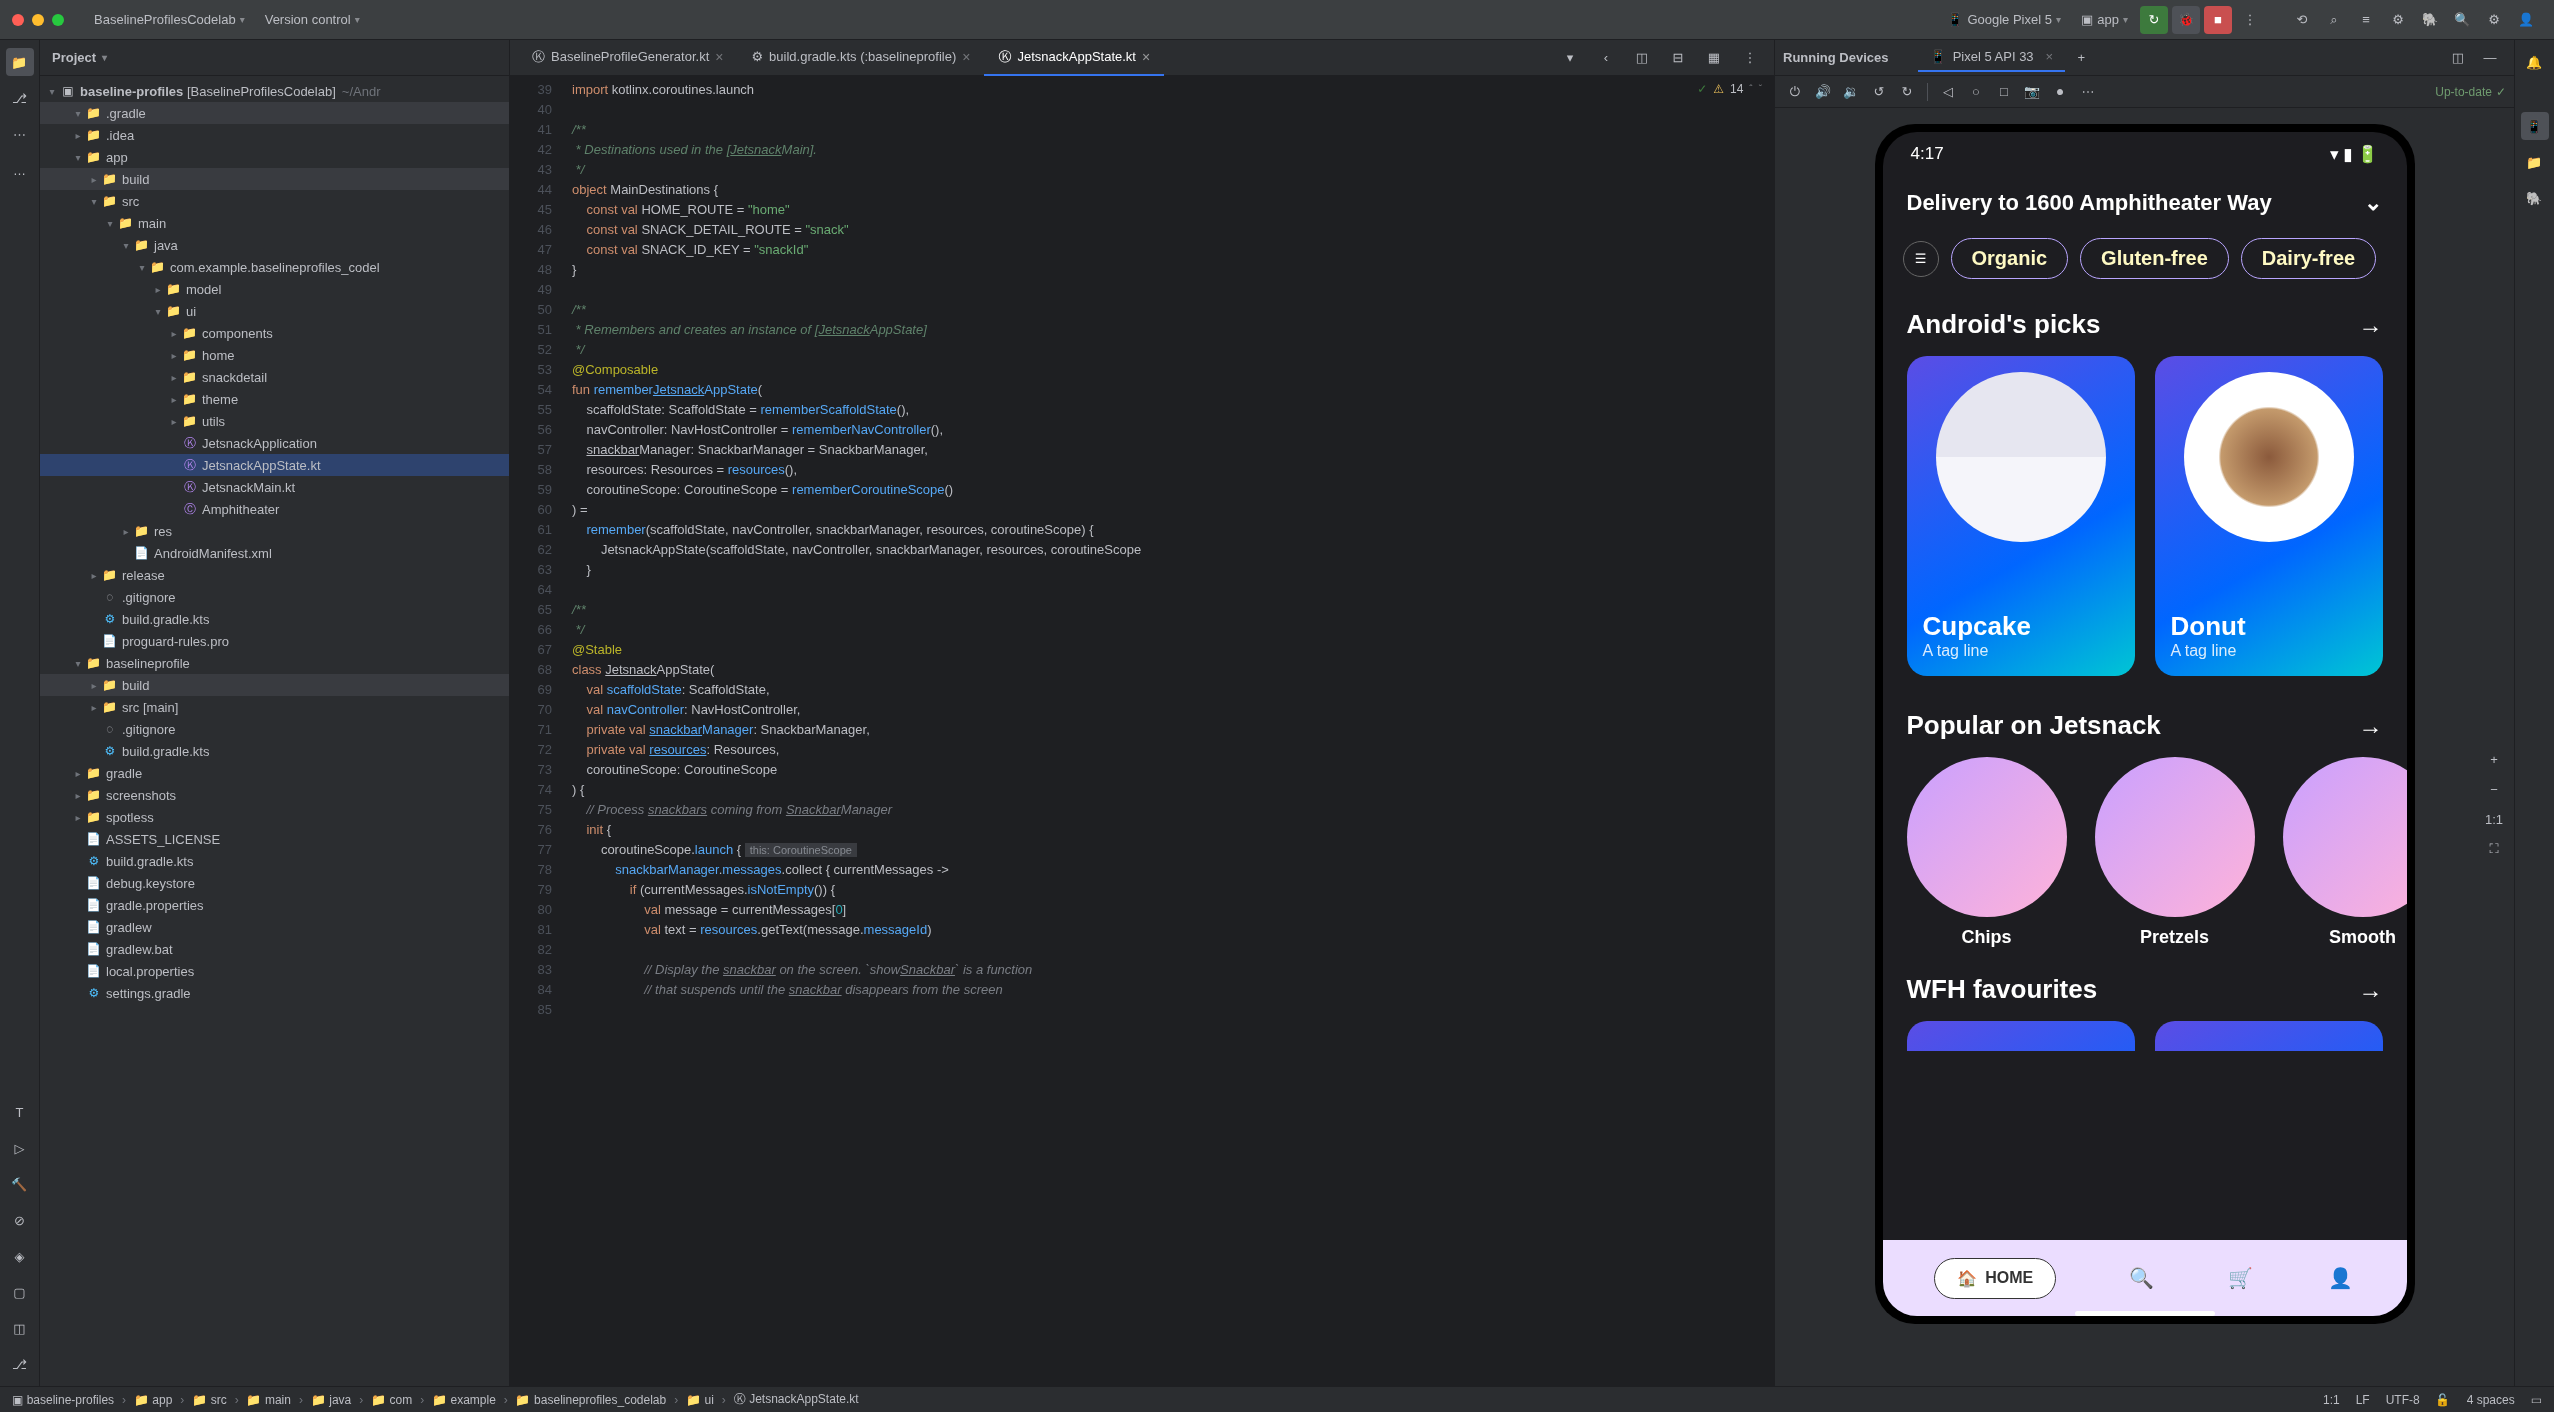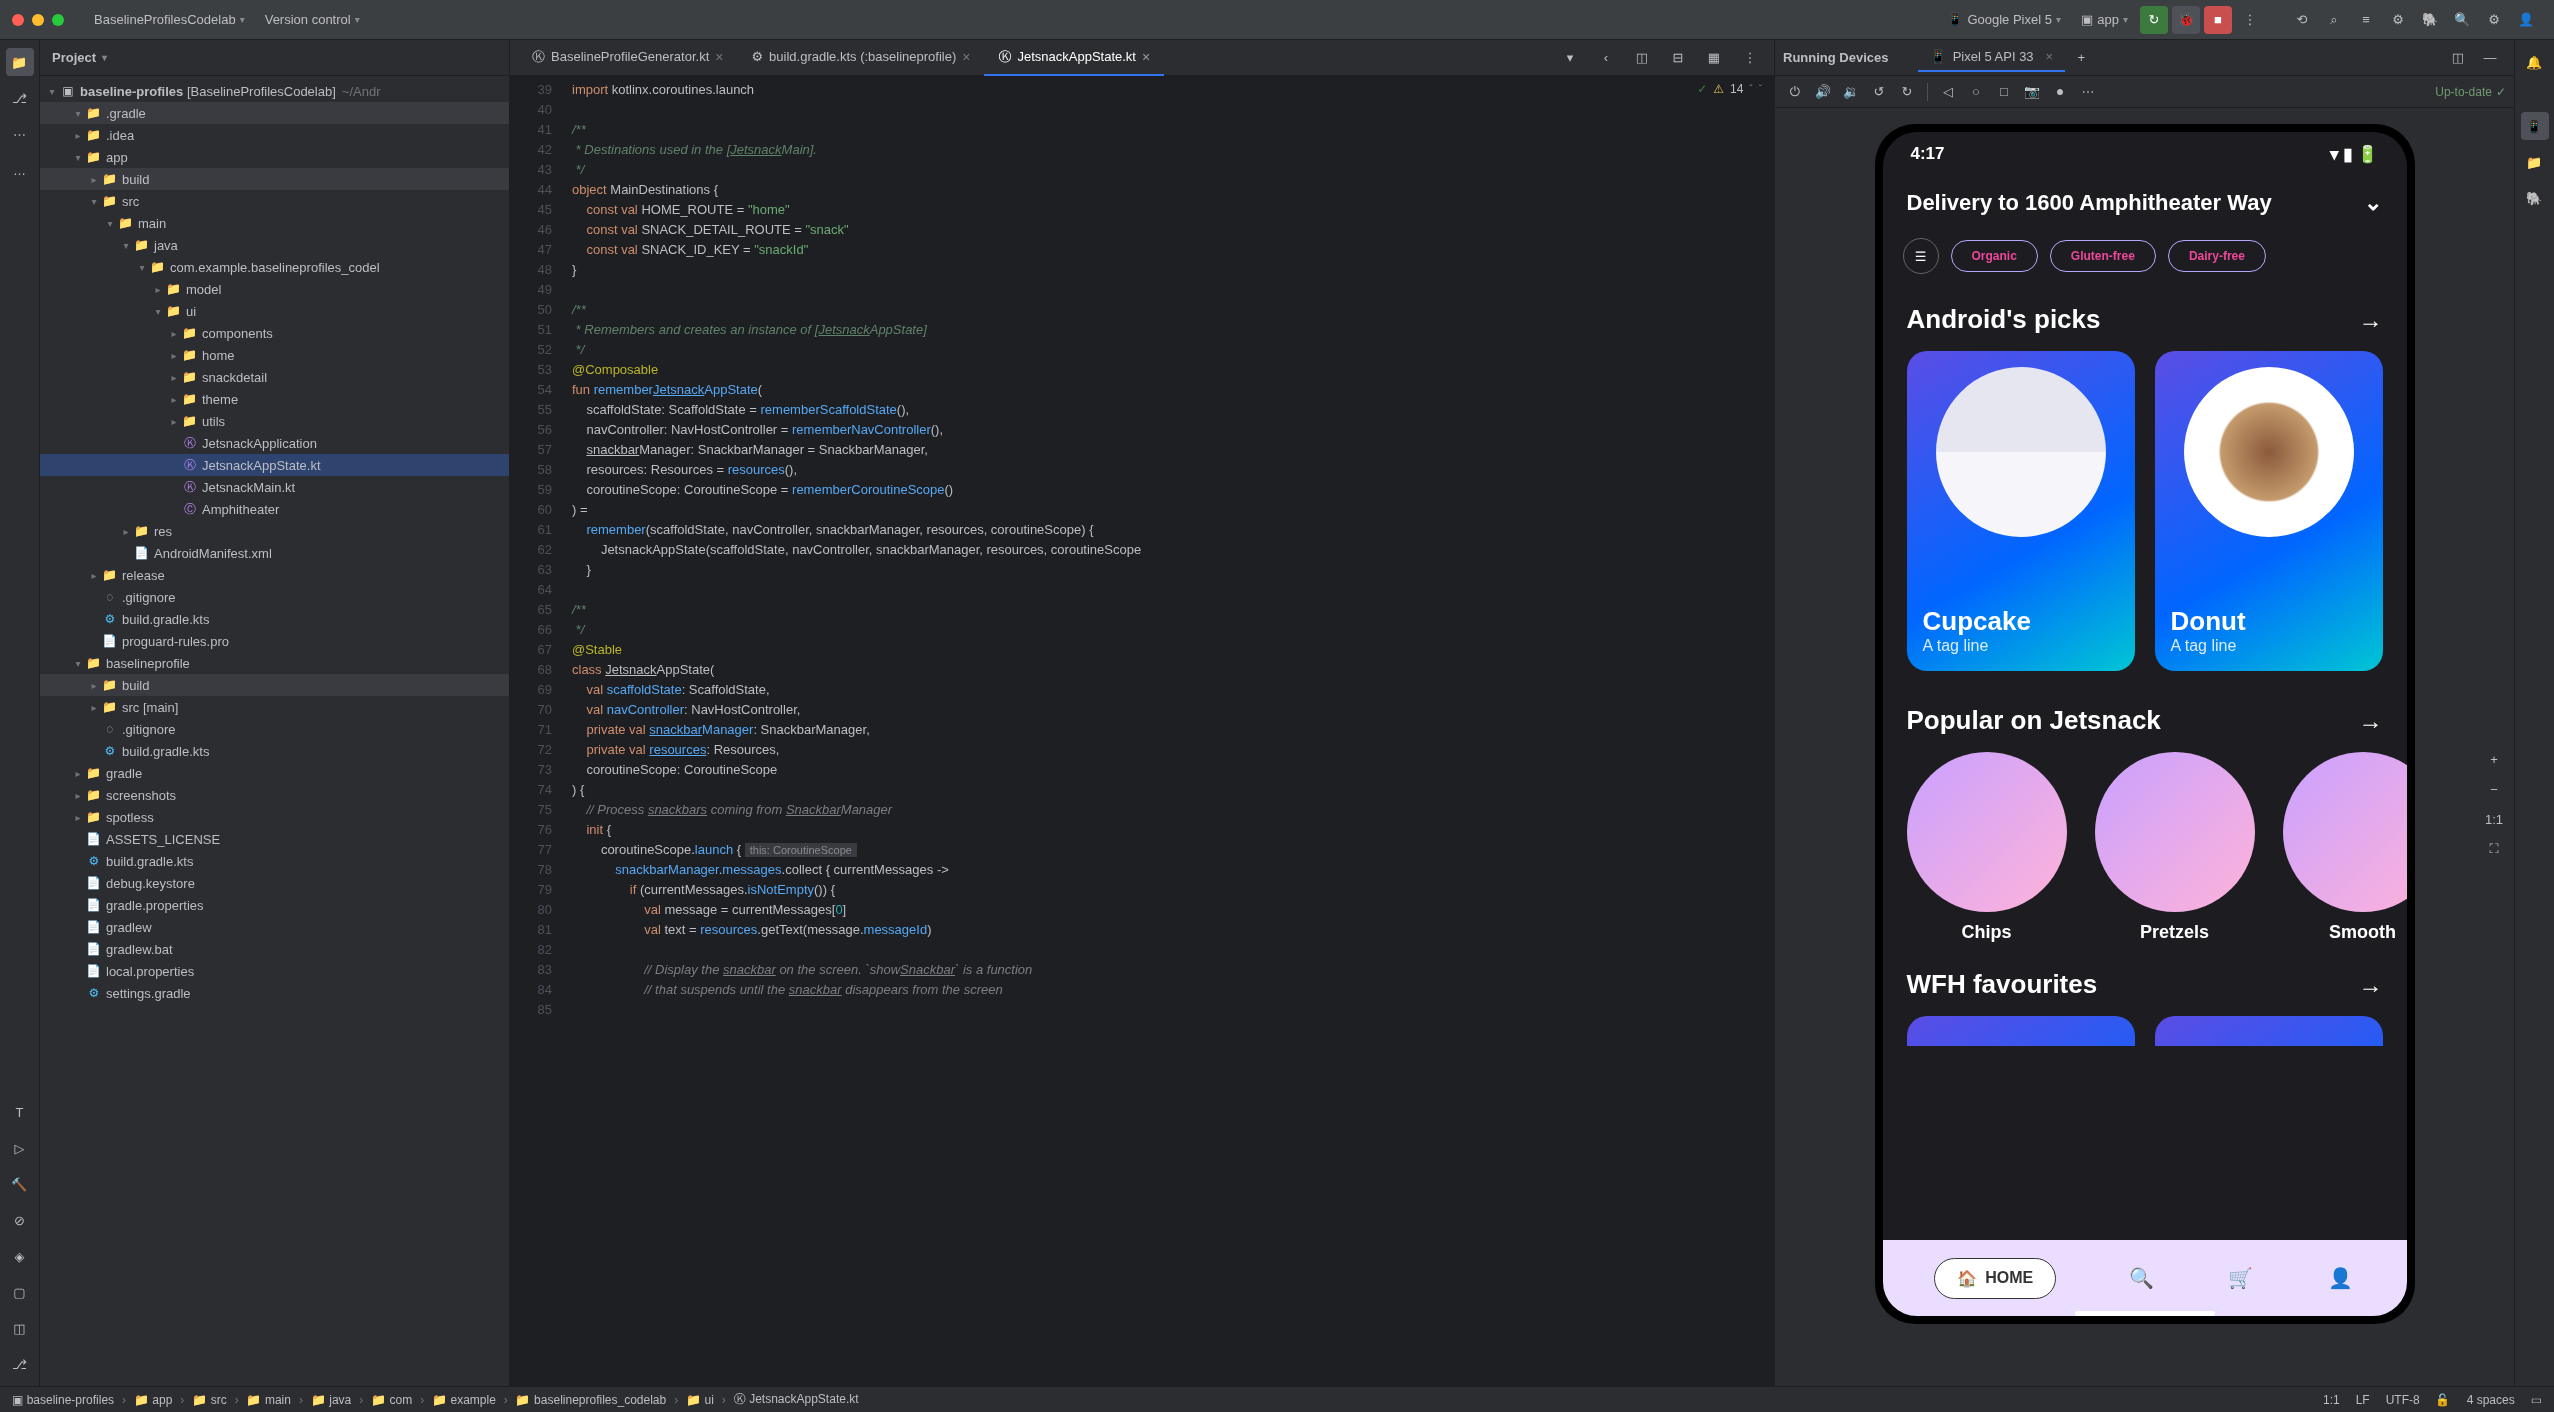--- a/index.html
+++ b/index.html
@@ -54,25 +54,25 @@
 .device-panel { width:740px; background:#2b2d30; border-left:1px solid #1e1f22; display:flex; flex-direction:column;}
 .device-header { height:36px; display:flex; align-items:center; border-bottom:1px solid #1e1f22; padding:0 8px;}
 .device-tab { padding:6px 12px; border-bottom:2px solid #3574f0; display:flex; align-items:center; gap:6px;}
 .device-toolbar { height:32px; display:flex; align-items:center; padding:0 8px; gap:4px; border-bottom:1px solid #1e1f22;}
 .dt-btn { width:24px; height:24px; display:flex; align-items:center; justify-content:center; border-radius:4px; cursor:pointer; color:#bcbec4; font-size:13px;}
 .dt-sep { width:1px; height:18px; background:#4e5157; margin:0 4px;}
 .up-to-date { margin-left:auto; color:#6f9b6f; font-size:12px; display:flex; align-items:center; gap:4px;}
 .phone-frame { flex:1; display:flex; justify-content:center; align-items:flex-start; padding:16px; position:relative;}
 .phone { width:540px; height:1200px; background:#000; border-radius:40px; padding:8px; position:relative;}
 .phone-screen { width:100%; height:100%; background:#1d1d21; border-radius:34px; overflow:hidden; display:flex; flex-direction:column; color:#fff;}
-.status-bar { height:44px; display:flex; align-items:center; padding:0 28px; font-weight:700; font-size:17px;}
+.status-bar { height:44px; display:flex; align-items:center; padding:0 28px; font-weight:400; font-size:17px;}
 .status-icons { margin-left:auto; display:flex; gap:6px; align-items:center;}
 .delivery-row { padding:14px 24px; display:flex; align-items:center; font-size:22px; font-weight:700;}
 .chips-row { display:flex; gap:12px; padding:8px 20px 20px; align-items:center;}
-.chip { border:1.5px solid #b9a5ff; color:#ec4899; padding:8px 20px; border-radius:24px; font-size:12px; font-weight:600;}
+.chip { border:1.5px solid #b9a5ff; color:#fef9c3; padding:8px 20px; border-radius:24px; font-size:20px; font-weight:600;}
 .filter-btn { width:36px; height:36px; border:1.5px solid #666; border-radius:50%; display:flex; align-items:center; justify-content:center;}
 .section-title { padding:10px 24px 16px; font-size:26px; font-weight:700; display:flex; align-items:center;}
 .section-arrow { margin-left:auto; font-size:24px;}
 .cards-row { display:flex; gap:20px; padding:0 24px 24px;}
 .snack-card { width:237px; height:320px; border-radius:20px; background:linear-gradient(150deg,#5b4de5 0%,#0066ff 60%,#00c6d4 100%); display:flex; flex-direction:column; position:relative; padding:16px;}
 .snack-img { width:170px; height:170px; background:#fff; border-radius:50%; margin:0 auto; position:relative; overflow:hidden;}
 .snack-name { font-size:26px; font-weight:700; margin-top:auto;}
 .snack-tag { font-size:16px; opacity:.85;}
 .circle-row { display:flex; gap:28px; padding:0 24px 16px;}
 .circle-item { display:flex; flex-direction:column; align-items:center; gap:10px; font-size:18px; font-weight:600;}

